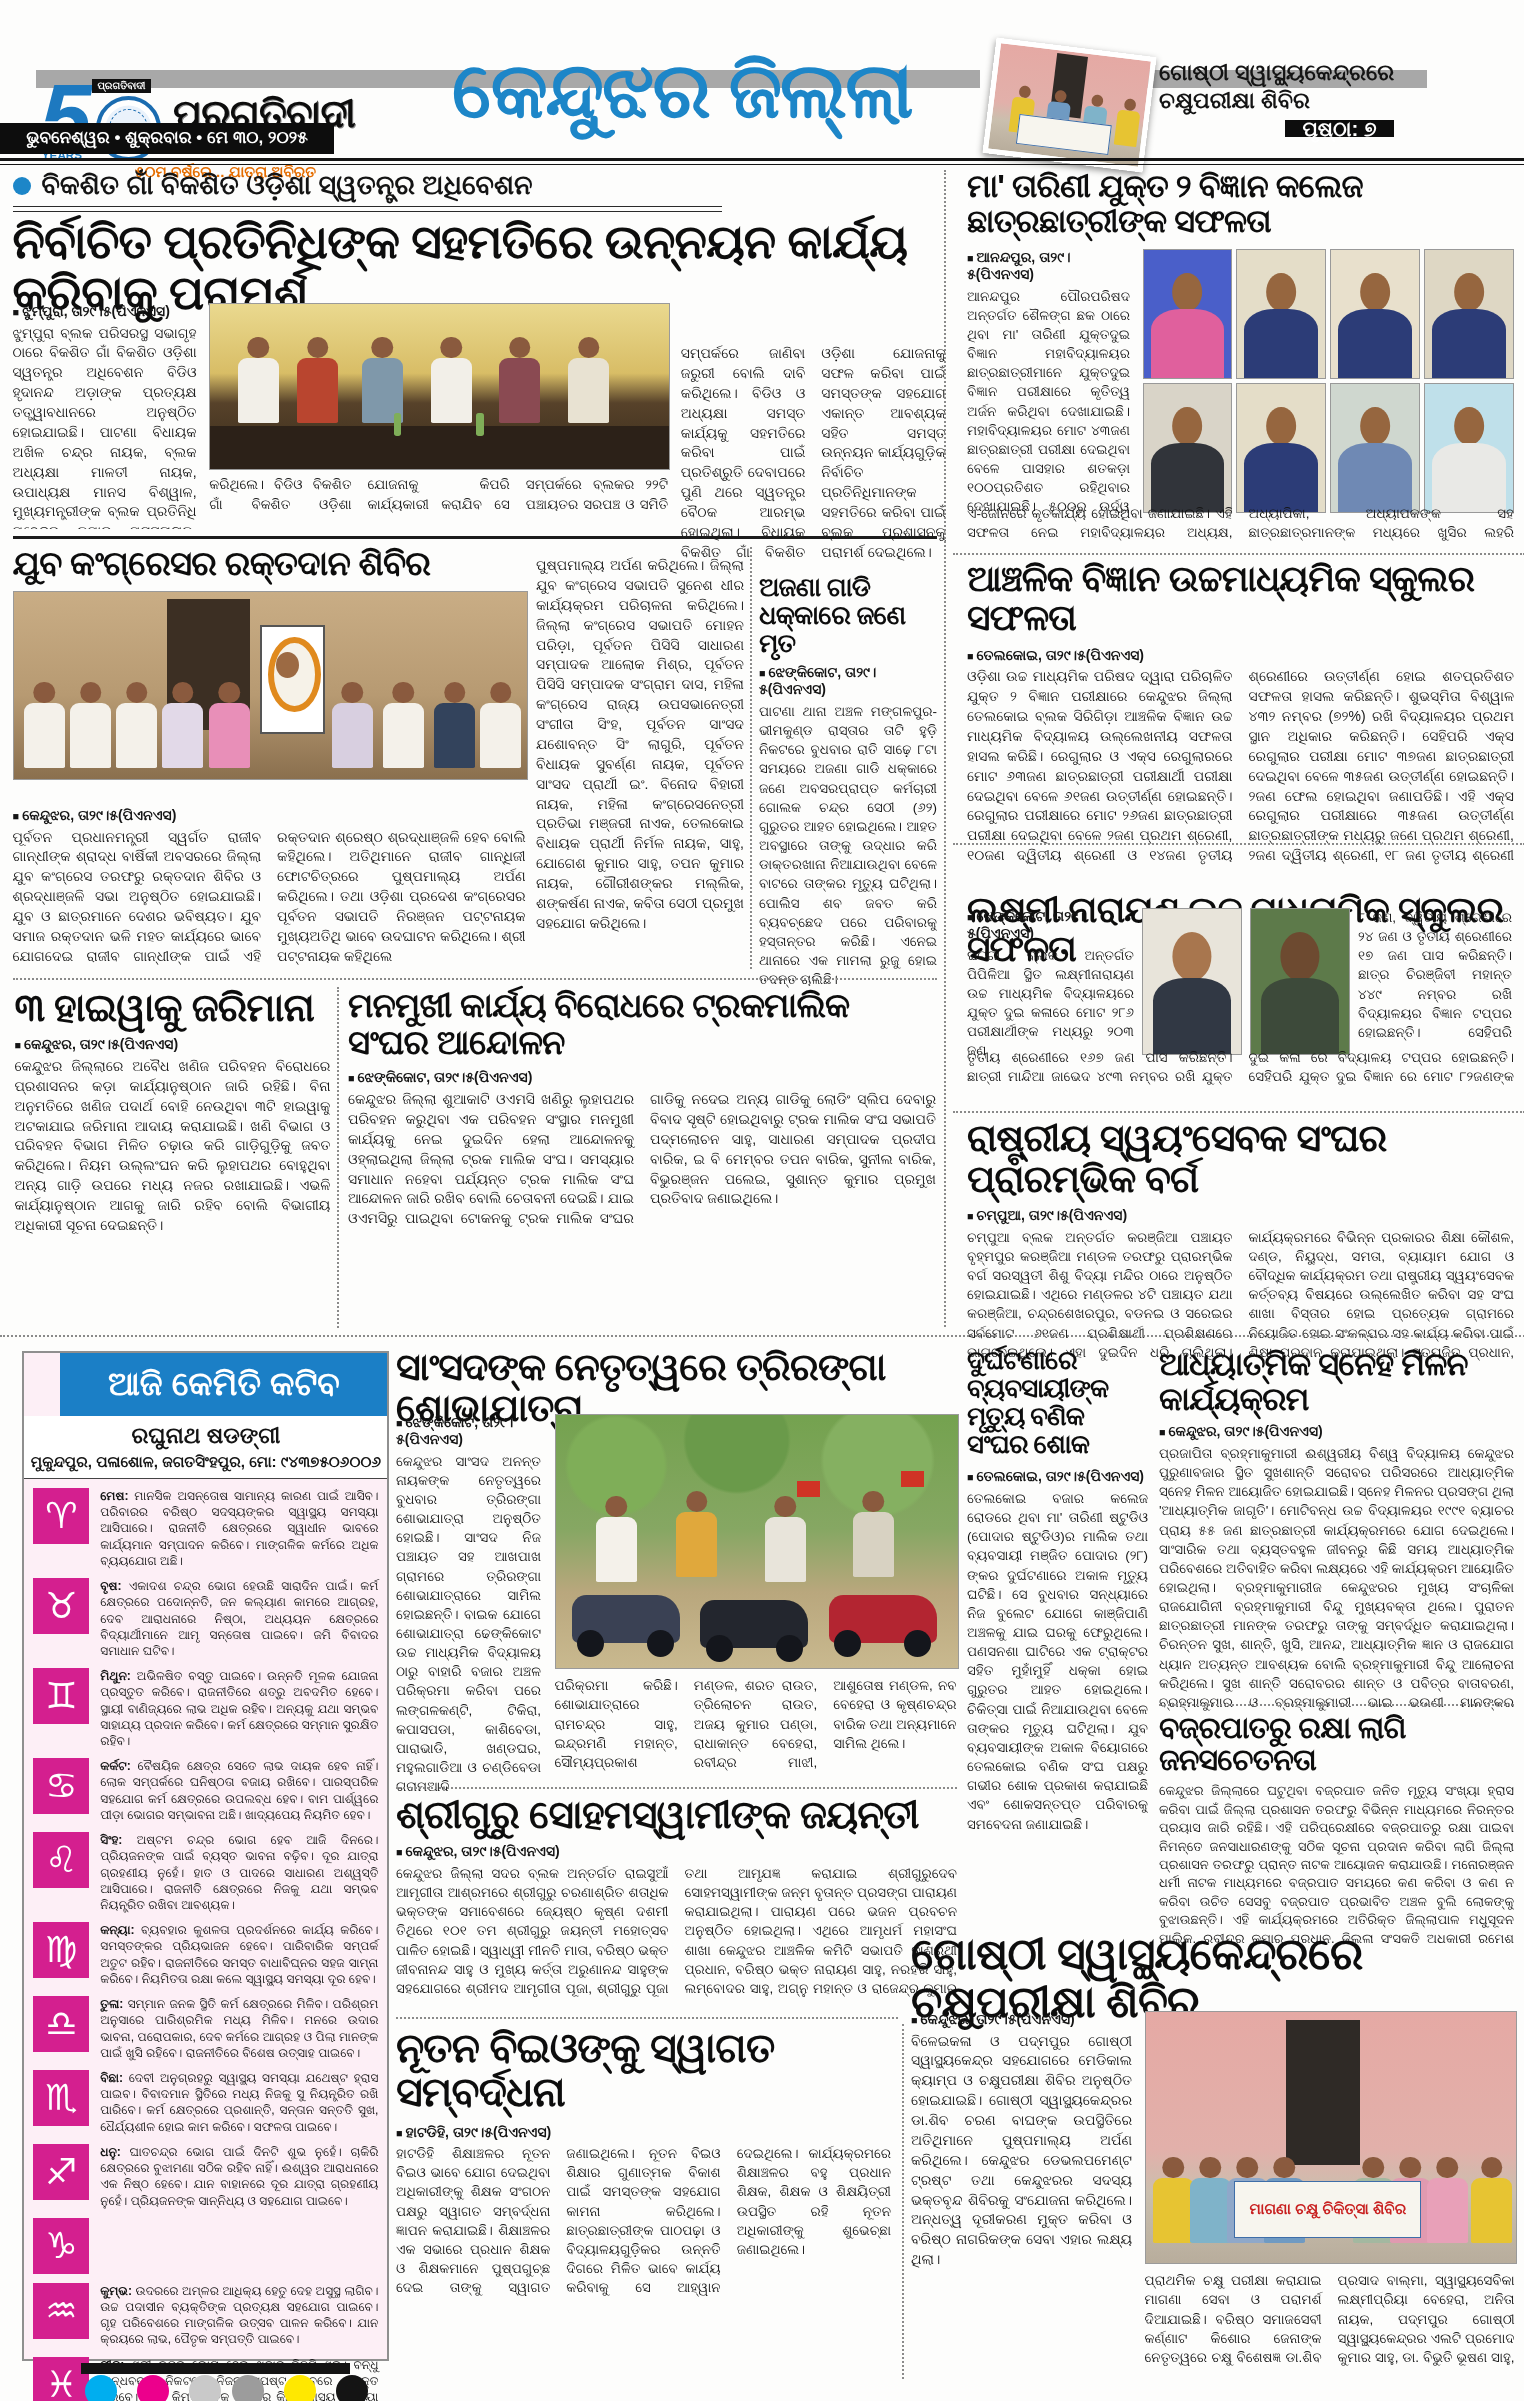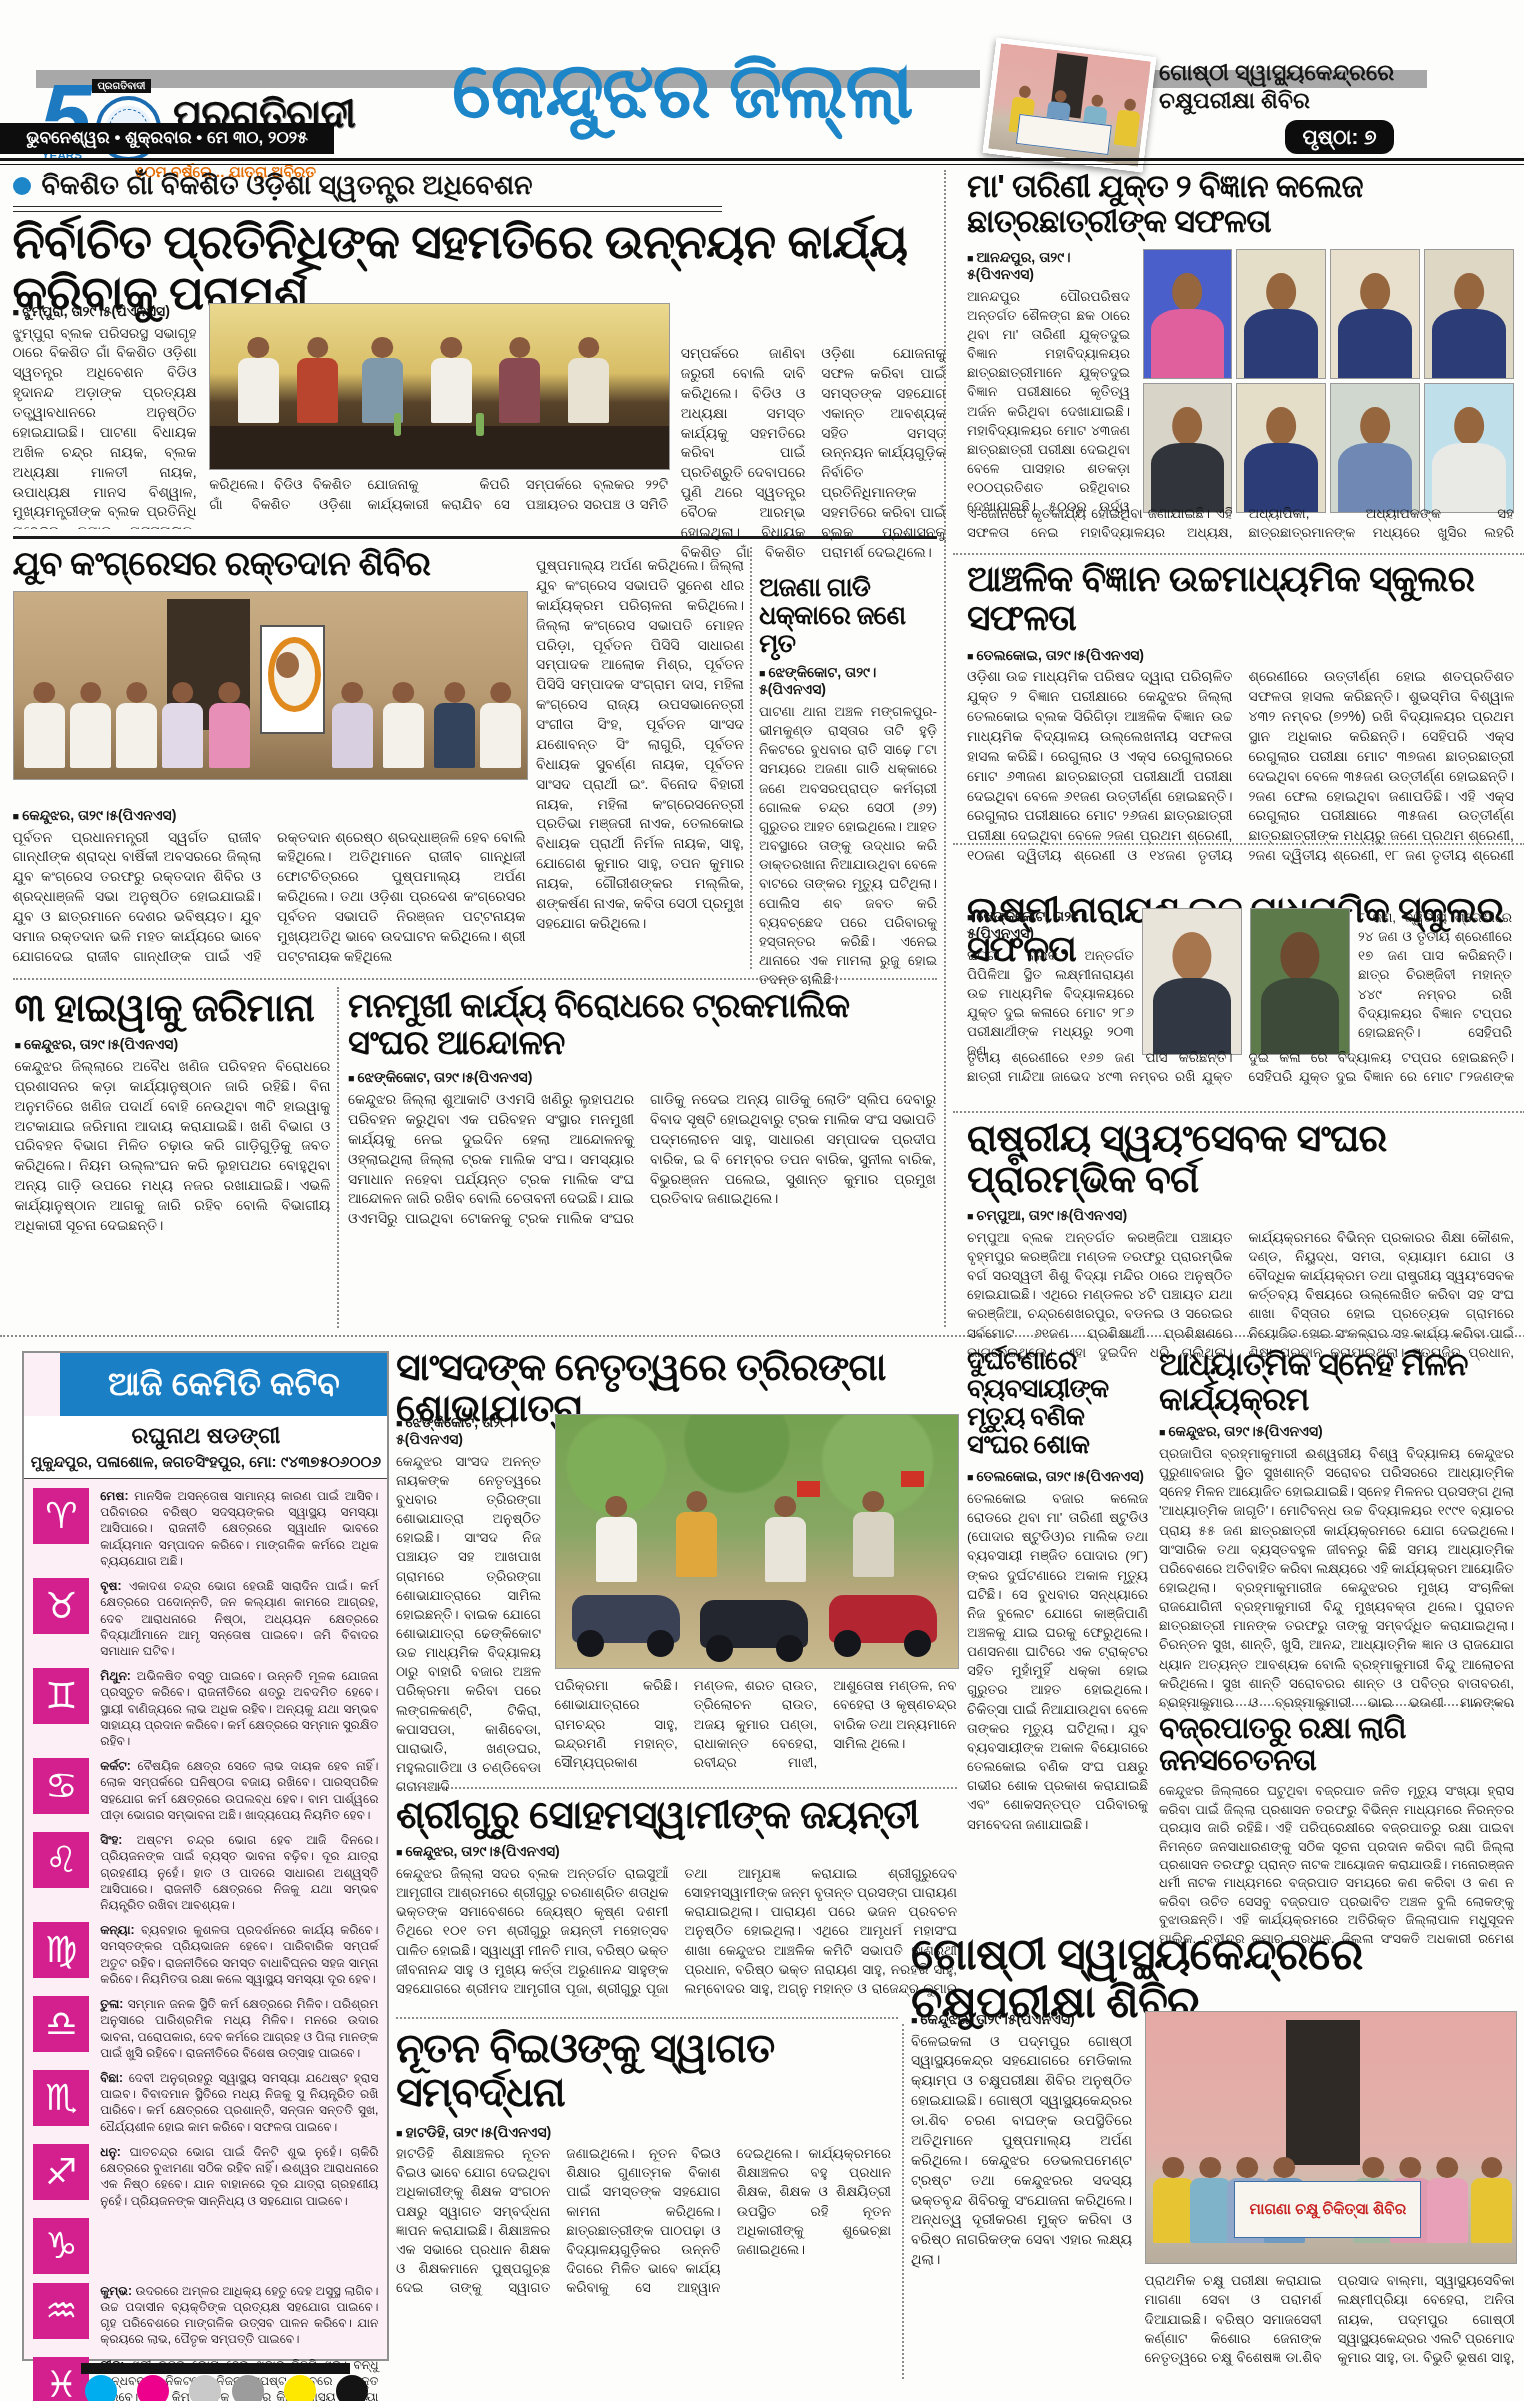--- a/index.html
+++ b/index.html
@@ -102,21 +102,21 @@
 
   <div class="abs photo ph-eye ph-thumb" style="left:989px;top:47px;width:151px;height:106px;">
     <div class="door"></div>
     <div class="pp" style="left:6%;bottom:0;--c:#e7c432;transform:scale(.55);"></div>
     <div class="pp" style="left:30%;bottom:0;--c:#6f9ac2;transform:scale(.55);"></div>
     <div class="pp" style="left:54%;bottom:0;--c:#7fb3c9;transform:scale(.55);"></div>
     <div class="pp" style="left:76%;bottom:0;--c:#e7c432;transform:scale(.55);"></div>
     <div class="banner" style="left:18%;bottom:8%;width:60%;height:26%;font-size:7.2px;"></div>
   </div>
   <div class="abs topcap" style="left:1159px;top:59px;width:269px;">ଗୋଷ୍ଠୀ ସ୍ୱାସ୍ଥ୍ୟକେନ୍ଦ୍ରରେ ଚକ୍ଷୁପରୀକ୍ଷା ଶିବିର</div>
-  <div class="abs pagebadge" style="left:1285px;top:120px;width:109px;height:34px;border-radius:12px;">ପୃଷ୍ଠା: ୭</div>
+  <div class="abs pagebadge" style="left:1285px;top:120px;width:109px;height:17px;">ପୃଷ୍ଠା: ୭</div>
 
   <div class="abs hdr-rule" style="left:0;top:158px;width:1525px;"></div>
 
   <div class="abs" style="left:12.6px;top:170px;width:924px;">
     <div class="kicker">
       <span class="dot"></span>
       <span>ବିକଶିତ ଗାଁ ବିକଶିତ ଓଡ଼ିଶା ସ୍ୱତନ୍ତ୍ର ଅଧିବେଶନ</span>
     </div>
     <div class="krule" style="width:709px;margin-top:5.4px;"></div>
     <div class="hl" style="font-size:47px;margin-top:5.4px;">ନିର୍ବାଚିତ ପ୍ରତିନିଧିଙ୍କ ସହମତିରେ ଉନ୍ନୟନ କାର୍ଯ୍ୟ କରିବାକୁ ପରାମର୍ଶ</div>

